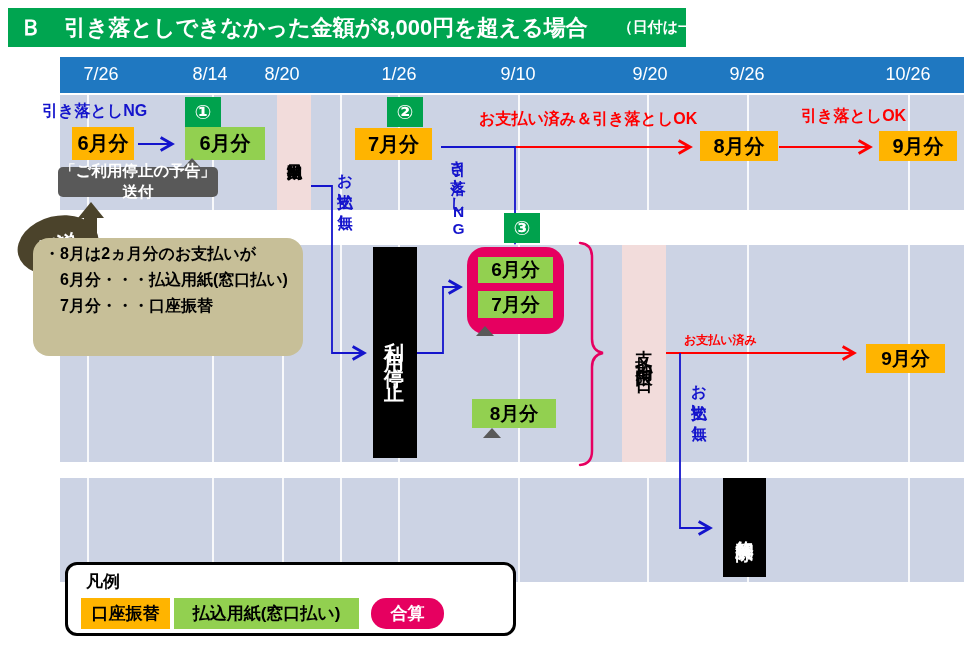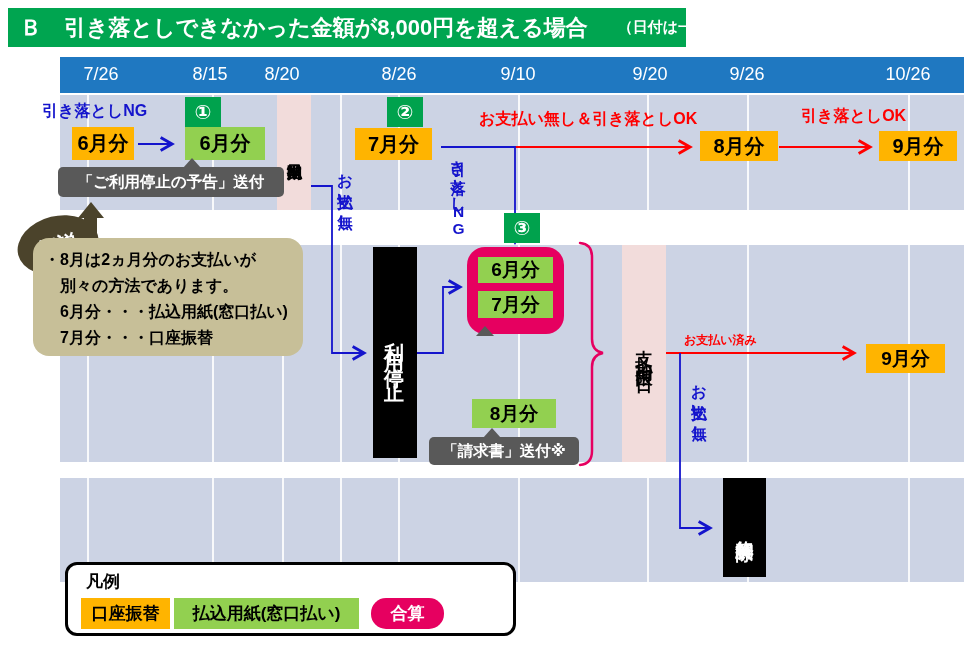--- a/index.html
+++ b/index.html
@@ -38,21 +38,21 @@
   .blue-t{color:#1414CC;font-weight:bold;}
   .red-t{color:#FF0000;font-weight:bold;}
   
   .tip{background:#595959;color:#fff;font-weight:bold;border-radius:5px;
        display:flex;align-items:center;justify-content:center;text-align:center;}
   .tri{width:0;height:0;border-left:9px solid transparent;border-right:9px solid transparent;
        border-bottom:10px solid #595959;}
   
   .ellipse{width:82px;height:58px;background:#4B432B;border-radius:50%;transform:rotate(-14deg);
            color:#fff;font-weight:bold;font-size:20px;display:flex;align-items:center;justify-content:center;}
-  .tanbox{background:#C7BF98;border-radius:16px;padding:9px 11px;box-sizing:border-box;}
+  .tanbox{background:#C7BF98;border-radius:16px;padding:3px 11px;box-sizing:border-box;}
   .tanline{font-size:16px;font-weight:bold;color:#000;line-height:26px;white-space:nowrap;}
   .uparrow-head{width:0;height:0;border-left:13px solid transparent;border-right:13px solid transparent;
                 border-bottom:16px solid #4B432B;}
   .uparrow-stem{width:13px;height:21px;background:#4B432B;}
   
   .legend{left:65px;top:562px;width:451px;height:74px;background:#fff;border:3px solid #000;
           border-radius:12px;box-sizing:border-box;}
   .legend-title{position:absolute;left:18px;top:5px;font-size:17px;font-weight:bold;color:#000;}
   .litem{position:absolute;top:33px;height:31px;display:flex;align-items:center;justify-content:center;
          font-size:17px;font-weight:bold;color:#000;}
@@ -64,23 +64,23 @@
 
 <div class="stage">
 
   <div class="abs title">
     <span class="title-main">Ｂ　引き落としできなかった金額が8,000円を超える場合</span>
       <span class="title-suffix">（日付は一例です。）</span>
   </div>
 
   <div class="abs header">
     <span class="dt" style="left:41px">7/26</span>
-    <span class="dt" style="left:150px">8/15</span>
+    <span class="dt" style="left:150px">8/14</span>
     <span class="dt" style="left:222px">8/20</span>
-    <span class="dt" style="left:339px">8/26</span>
+    <span class="dt" style="left:339px">1/26</span>
     <span class="dt" style="left:458px">9/10</span>
     <span class="dt" style="left:590px">9/20</span>
     <span class="dt" style="left:687px">9/26</span>
     <span class="dt" style="left:848px">10/26</span>
   </div>
 
   <div class="abs band b1">
     <div class="gl" style="left:27px"></div>
       <div class="gl" style="left:152px"></div>
       <div class="gl" style="left:222px"></div>
@@ -145,60 +145,58 @@
   </svg>
 
   <span class="abs blue-t" style="left:42px;top:101px;font-size:16px;">引き落としNG</span>
 
   <div class="abs mbox orange" style="left:72px;top:127px;width:62px;height:33px;">6月分</div>
 
   <div class="abs badge" style="left:185px;top:97px;">①</div>
   <div class="abs mbox green" style="left:185px;top:127px;width:80px;height:33px;">6月分</div>
 
   <div class="abs tri" style="left:183px;top:158px;"></div>
-  <div class="abs tip" style="left:58px;top:167px;width:226px;height:30px;font-size:15.5px;">「ご利用停止の予告」送付</div>
+  <div class="abs tip" style="left:58px;top:167px;width:160px;height:30px;font-size:15.5px;">「ご利用停止の予告」送付</div>
 
   <span class="abs vtext blue-t" style="left:334px;top:163px;font-size:15.5px;letter-spacing:1px;">お支払い無し</span>
 
   <div class="abs badge" style="left:387px;top:97px;">②</div>
   <div class="abs mbox orange" style="left:355px;top:128px;width:77px;height:32px;">7月分</div>
 
-  <span class="abs red-t" style="left:479px;top:109px;font-size:16px;">お支払い無し＆引き落としOK</span>
+  <span class="abs red-t" style="left:479px;top:109px;font-size:16px;">お支払い済み＆引き落としOK</span>
   <span class="abs vtext blue-t" style="left:447px;top:150px;font-size:15.5px;">引き落としNG</span>
 
   <div class="abs mbox orange" style="left:700px;top:131px;width:78px;height:30px;">8月分</div>
   <span class="abs red-t" style="left:801px;top:106px;font-size:16px;">引き落としOK</span>
   <div class="abs mbox orange" style="left:879px;top:131px;width:78px;height:30px;">9月分</div>
 
   <div class="abs ellipse" style="left:17px;top:216px;">解説</div>
   <div class="abs uparrow-head" style="left:78px;top:202px;"></div>
   <div class="abs uparrow-stem" style="left:84px;top:217px;"></div>
   <div class="abs tanbox" style="left:33px;top:238px;width:270px;height:118px;">
     <div class="tanline">・8月は2ヵ月分のお支払いが</div>
-    <div class="tanline">　別々の方法であります。</div>
     <div class="tanline">　6月分・・・払込用紙(窓口払い)</div>
     <div class="tanline">　7月分・・・口座振替</div>
   </div>
 
   <div class="abs blackbox" style="left:373px;top:247px;width:44px;height:211px;">
     <span class="vtext" style="font-size:20px;letter-spacing:14px;">利用停止</span>
   </div>
 
   <div class="abs badge" style="left:504px;top:213px;">③</div>
 
   <div class="abs pinkwrap" style="left:467px;top:247px;width:97px;height:87px;">
     <div class="abs mbox green" style="left:11px;top:10px;width:75px;height:26px;font-size:19px;">6月分</div>
     <div class="abs mbox green" style="left:11px;top:44px;width:75px;height:27px;font-size:19px;">7月分</div>
   </div>
 
   <div class="abs tri" style="left:476px;top:326px;"></div>
 
   <div class="abs mbox green" style="left:472px;top:399px;width:84px;height:29px;font-size:19px;">8月分</div>
   <div class="abs tri" style="left:483px;top:428px;"></div>
-  <div class="abs tip" style="left:429px;top:437px;width:150px;height:28px;font-size:15.5px;">「請求書」送付※</div>
 
   <span class="abs red-t" style="left:684px;top:332px;font-size:12px;">お支払い済み</span>
   <div class="abs mbox orange" style="left:866px;top:344px;width:79px;height:29px;font-size:19px;">9月分</div>
 
   <span class="abs vtext blue-t" style="left:688px;top:374px;font-size:15.5px;letter-spacing:1px;">お支払い無し</span>
 
   <div class="abs blackbox" style="left:723px;top:478px;width:43px;height:99px;">
     <span class="vtext" style="font-size:18px;letter-spacing:1px;">契約解除</span>
   </div>
 

